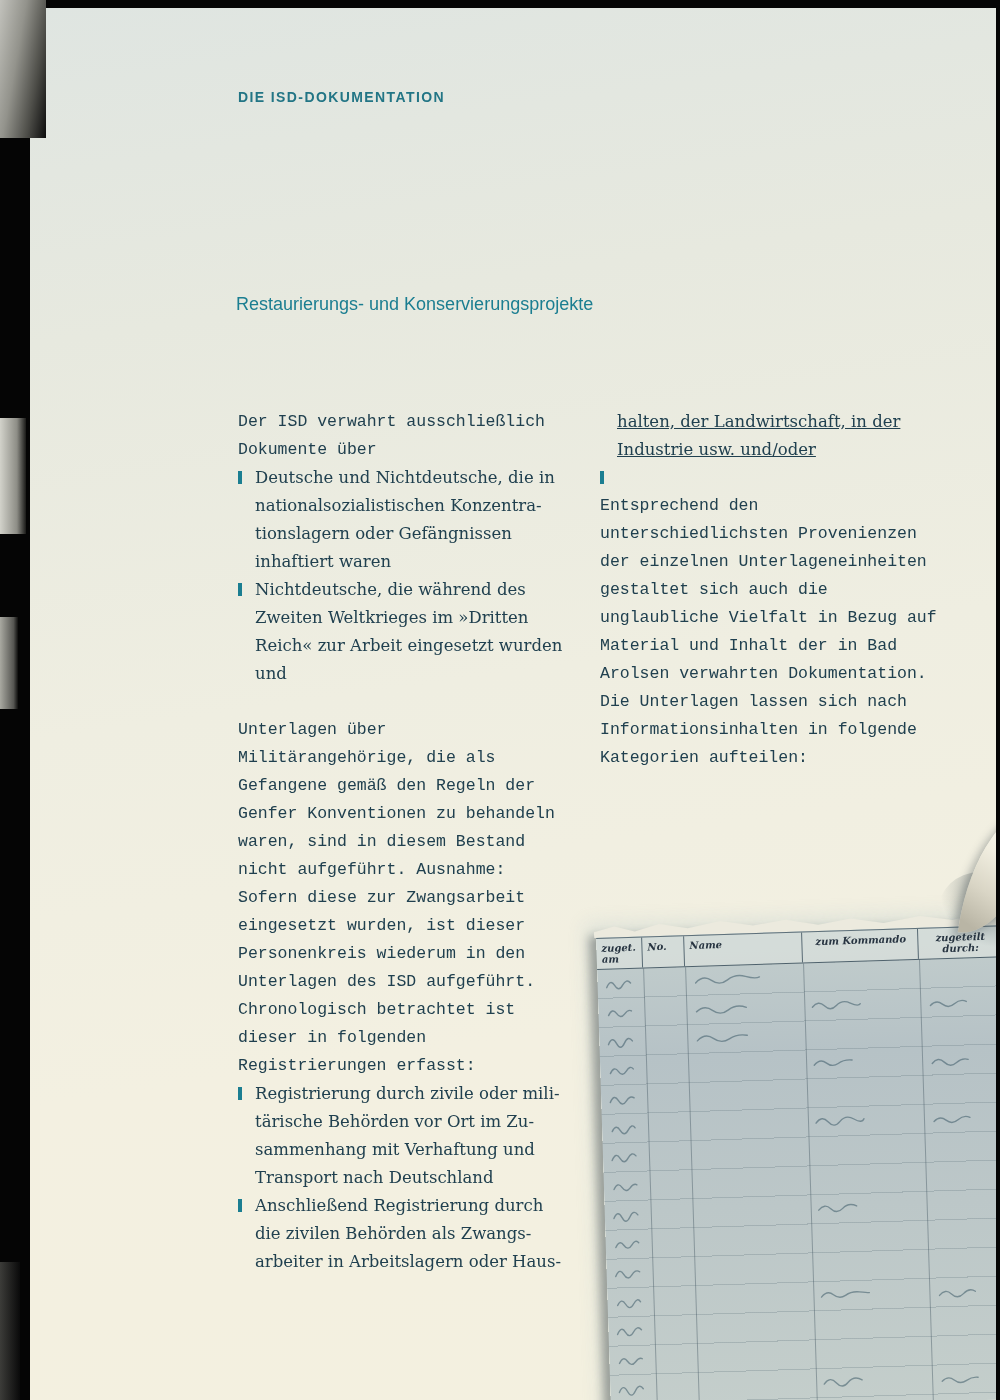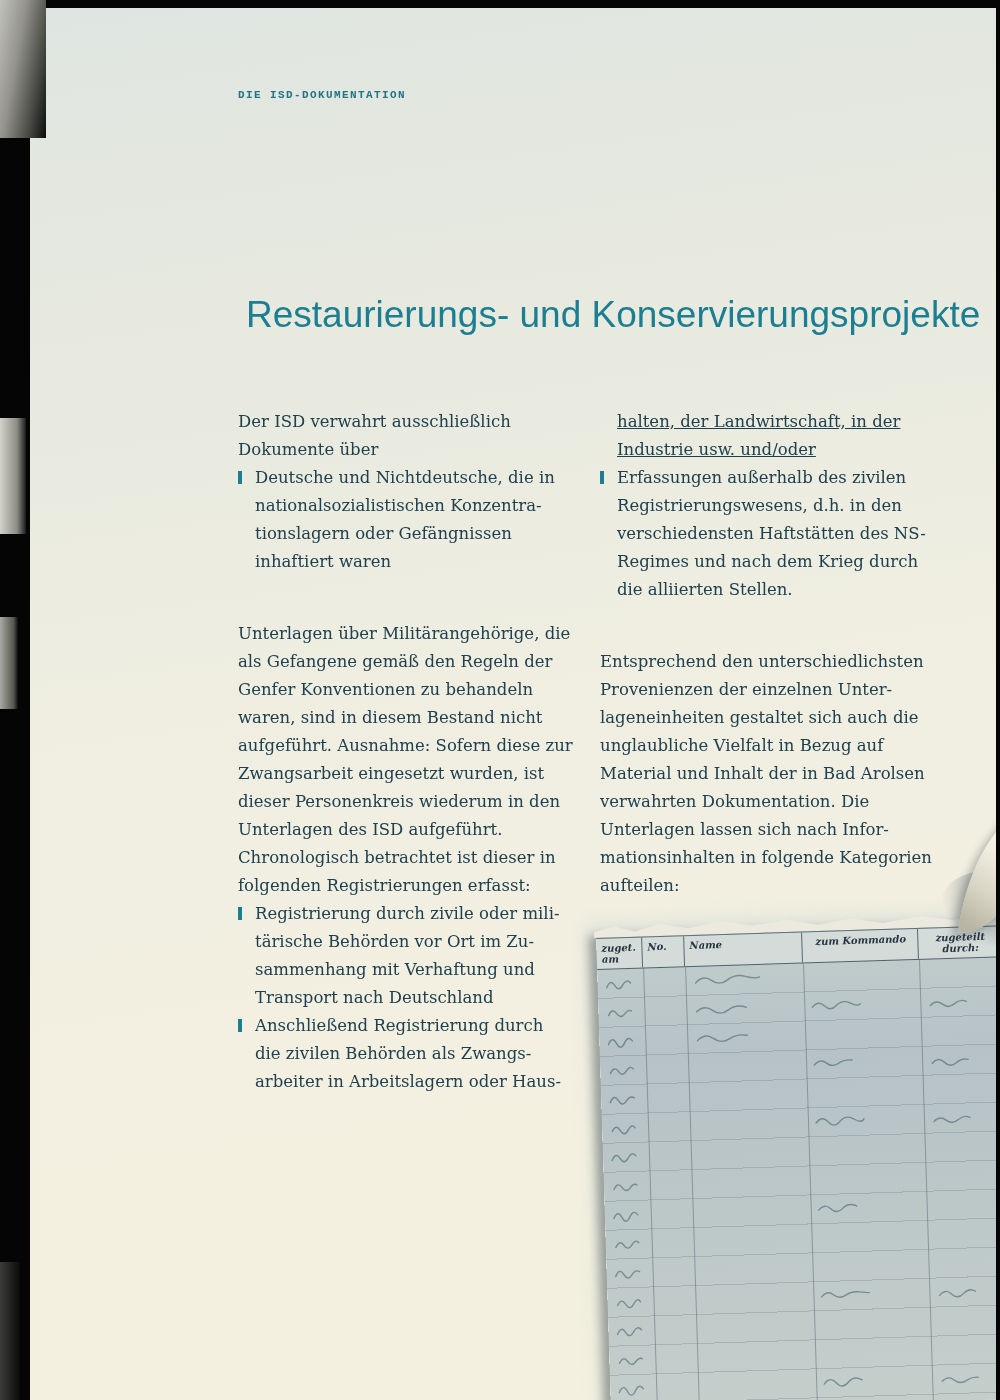--- a/index.html
+++ b/index.html
@@ -25,43 +25,43 @@
   .art2 { left:0; top:418px; width:26px; height:116px;
     background:linear-gradient(90deg,#d2d2ca 0%, #8d8d86 65%, #1a1a18 100%); }
   .art3 { left:0; top:617px; width:18px; height:92px;
     background:linear-gradient(90deg,#a9a9a1 0%, #565652 75%, #0e0e0d 100%); }
   .art4 { left:0; top:1262px; width:20px; height:138px;
     background:linear-gradient(90deg,#3c3c39 0%, #0a0a0a 100%); }
 
   
   .kicker {
     position:absolute; left:208px; top:81px;
-    font-family:Liberation Mono, monospace;
-    font-size:11px; font-weight:bold; letter-spacing:1.4px;
+    font-family:Liberation Sans, sans-serif;
+    font-size:14px; font-weight:bold; letter-spacing:1.4px;
     color:#227585;
   }
   .title {
-    position:absolute; left:216px; top:286px;
+    position:absolute; left:206px; top:286px;
     font-family:"Liberation Sans", sans-serif;
-    font-size:37px; font-weight:500;
+    font-size:18px; font-weight:500;
     color:#1b7e91;
   }
 
   
   .col {
     position:absolute; top:400px;
     font-size:16.5px; line-height:28px;
     color:#20404f;
     text-align:left;
   }
   .col-left  { left:208px; width:336px; }
   .col-right { left:570px; width:348px; }
 
-  .para { margin:0; }
-  .para.spaced { margin-top:44px; }
+  .para { margin:0;font-family:Liberation Mono, monospace; }
+  .para.spaced { margin-top:28px; }
 
   .bullet { position:relative; padding-left:17px; }
   .bullet .bar {
     position:absolute; left:0; top:7px;
     width:4px; height:13px; background:#1b7e91;
   }
   .bullet.no-bar { padding-left:17px;text-decoration:underline; }
 
   
   .ledger-wrap {
@@ -124,41 +124,44 @@
   <div class="kicker">DIE ISD-DOKUMENTATION</div>
   <h1 class="title">Restaurierungs- und Konservierungsprojekte</h1>
 
   <div class="col col-left">
     <p class="para">Der ISD verwahrt ausschließlich Dokumente über</p>
 
     <div class="bullet">
       <span class="bar"></span>
       <span>Deutsche und Nichtdeutsche, die in nationalsozialistischen Konzentra­tionslagern oder Gefängnissen inhaftiert waren</span>
     </div>
+    <div class="bullet">
+      <span class="bar"></span>
+      <span>Nichtdeutsche, die während des Zweiten Weltkrieges im »Dritten Reich« zur Arbeit eingesetzt wurden und</span>
+    </div>
 
     <p class="para spaced">Unterlagen über Militärangehörige, die als Gefangene gemäß den Regeln der Genfer Konventionen zu behandeln waren, sind in diesem Bestand nicht aufgeführt. Ausnahme: Sofern diese zur Zwangsarbeit eingesetzt wurden, ist dieser Personenkreis wiederum in den Unterlagen des ISD aufgeführt. Chronologisch betrachtet ist dieser in folgenden Registrierungen erfasst:</p>
 
     <div class="bullet">
       <span class="bar"></span>
       <span>Registrierung durch zivile oder mili­tärische Behörden vor Ort im Zu­sammenhang mit Verhaftung und Transport nach Deutschland</span>
     </div>
     <div class="bullet">
       <span class="bar"></span>
       <span>Anschließend Registrierung durch die zivilen Behörden als Zwangs­arbeiter in Arbeitslagern oder Haus-</span>
     </div>
   </div>
 
   <div class="col col-right">
     <div class="bullet no-bar">
       <span>halten, der Landwirtschaft, in der Industrie usw. und/oder</span>
     </div>
 
     <div class="bullet">
       <span class="bar"></span>
-      <span>Erfassungen außerhalb des zivilen Registrierungswesens, d.h. in den verschiedensten Haftstätten des NS-Regimes und nach dem Krieg durch die alliierten Stellen.</span>
     </div>
 
     <p class="para spaced">Entsprechend den unterschiedlichsten Provenienzen der einzelnen Unter­lageneinheiten gestaltet sich auch die unglaubliche Vielfalt in Bezug auf Material und Inhalt der in Bad Arolsen verwahrten Dokumentation. Die Unterlagen lassen sich nach Infor­mationsinhalten in folgende Katego­rien aufteilen:</p>
   </div>
 
   <div class="ledger-wrap">
     <div class="torn"></div>
 
     <div class="lhead">
       <div class="lcell c0">zuget. am</div>

